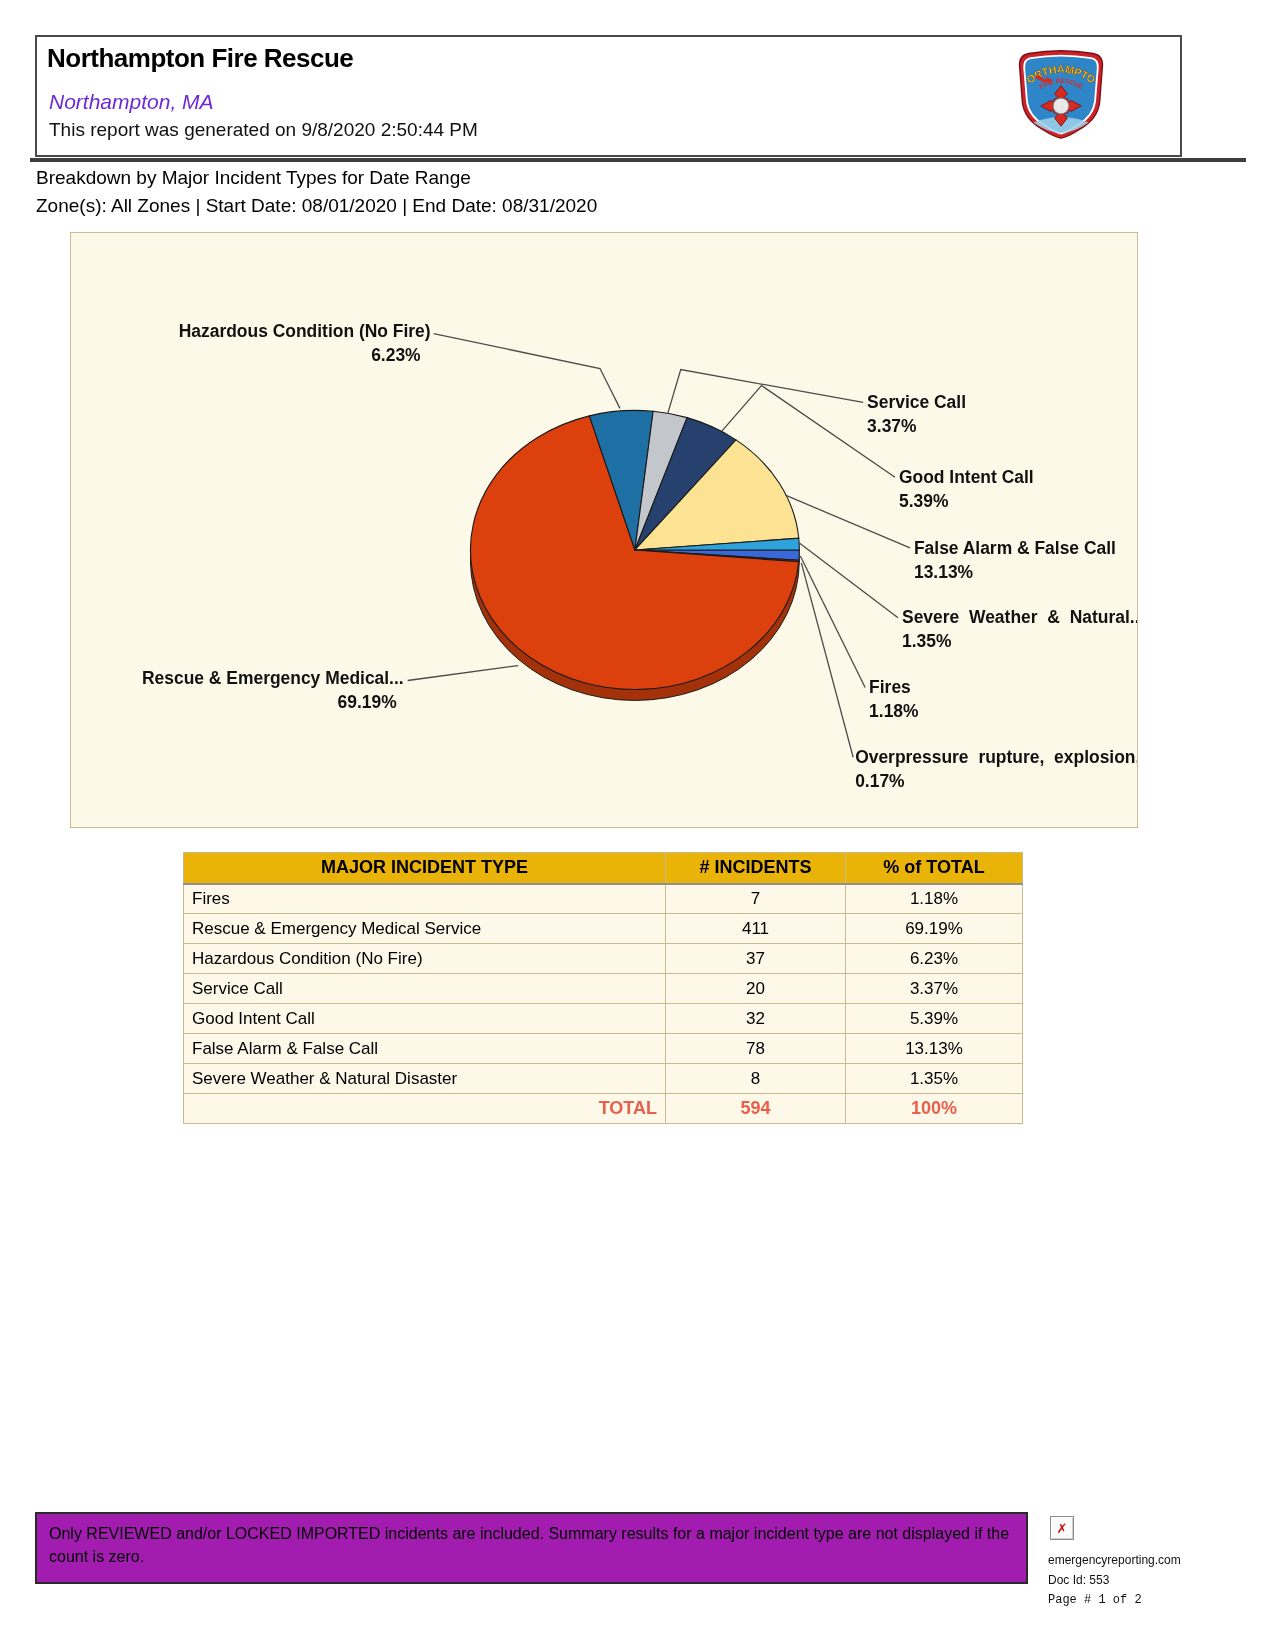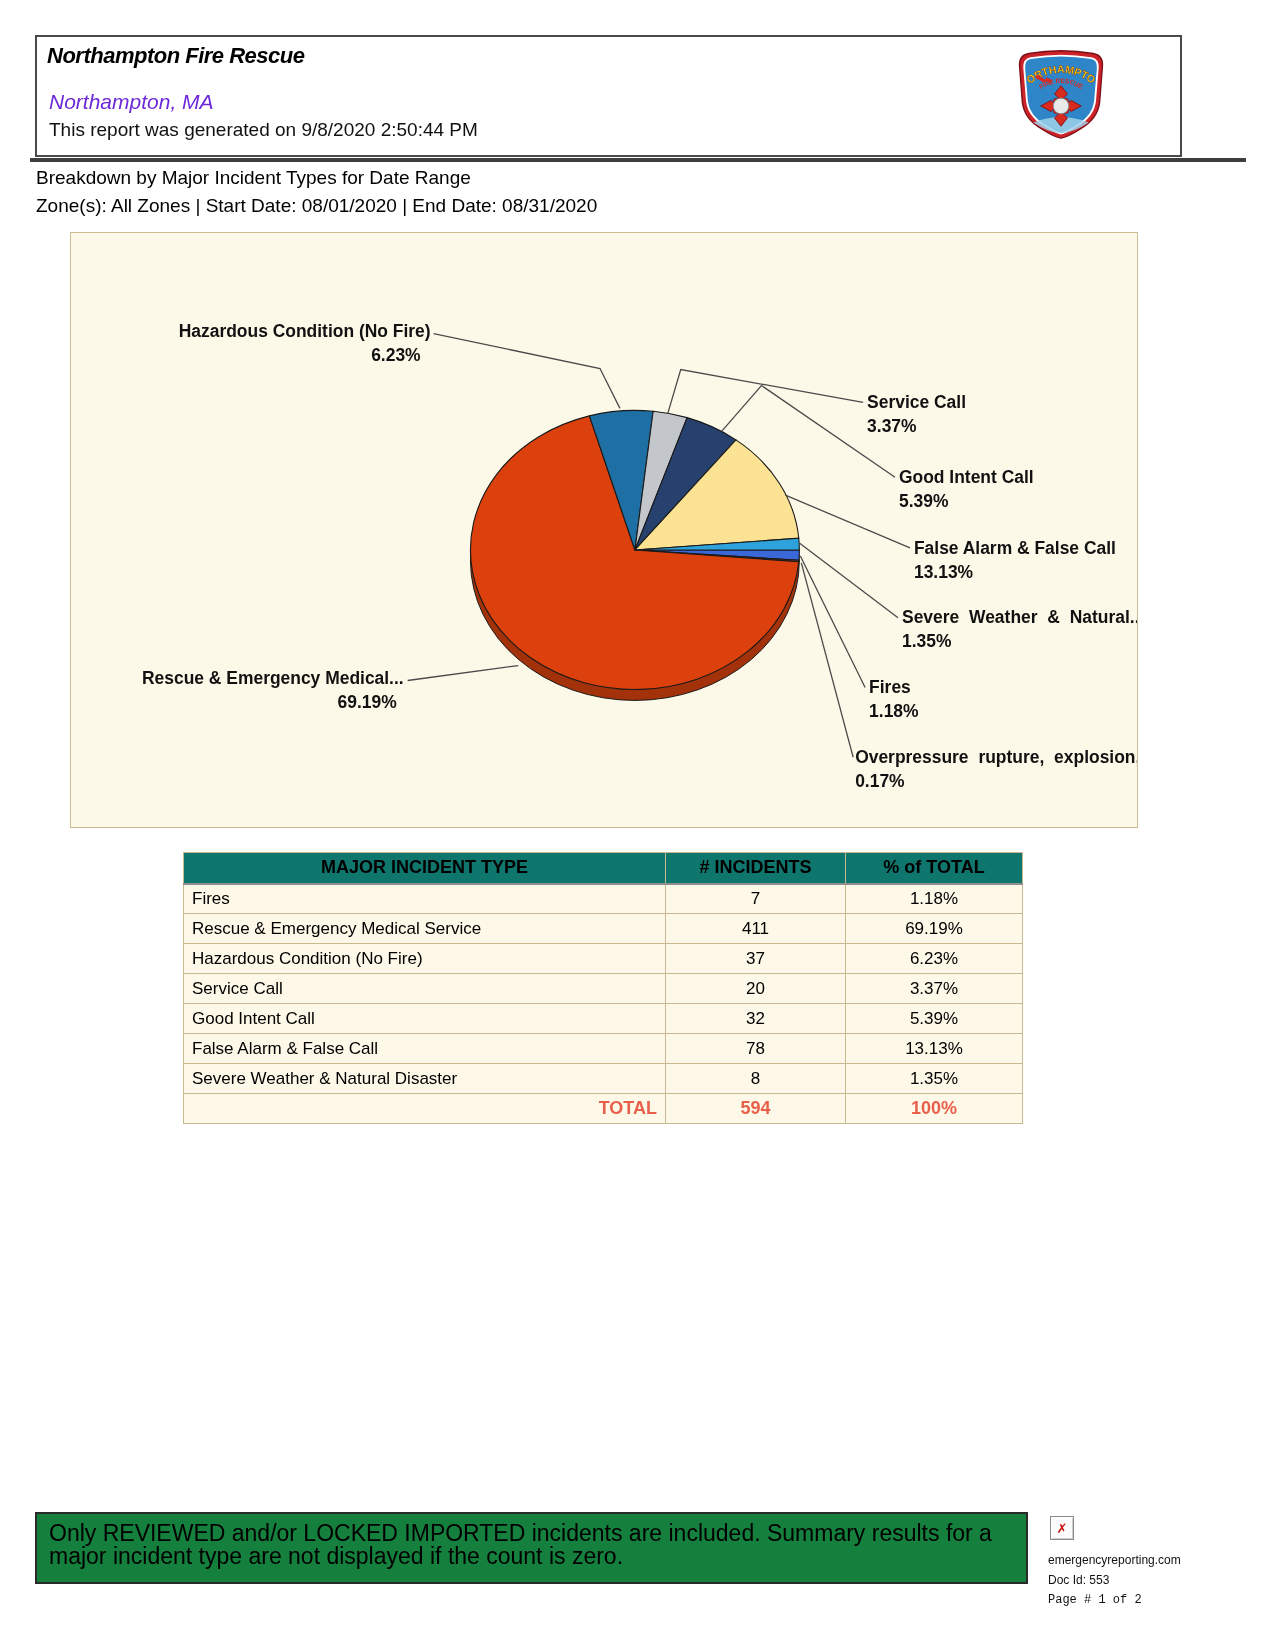--- a/index.html
+++ b/index.html
@@ -2,21 +2,21 @@
 <html><head>
 <meta charset="utf-8">
 <style>
   html,body{margin:0;padding:0;background:#ffffff;}
   .page{position:relative;width:1275px;height:1650px;background:#fff;
         font-family:"Liberation Sans","DejaVu Sans",sans-serif;color:#000;overflow:hidden;}
 
   
   .header-box{position:absolute;left:35px;top:35px;width:1147px;height:122px;
               border:2px solid #4a4a4a;box-sizing:border-box;background:#fff;}
-  .dept-title{position:absolute;left:10px;top:6px;font-size:22px;font-weight:bold;letter-spacing:-0.5px;font-style:italic;}
+  .dept-title{position:absolute;left:10px;top:6px;font-size:26px;font-weight:bold;letter-spacing:-0.5px;}
   .dept-loc{position:absolute;left:12px;top:53px;font-size:21px;font-style:italic;color:#6d28d9;}
   .gen-line{position:absolute;left:12px;top:82px;font-size:19px;color:#111;}
   .logo-wrap{position:absolute;left:978px;top:10px;width:92px;height:94px;}
 
   .heavy-rule{position:absolute;left:30px;top:158px;width:1216px;height:4px;background:#3f3f3f;}
 
   .report-heading{position:absolute;left:36px;top:167px;font-size:19px;font-weight:normal;}
   .report-filters{position:absolute;left:36px;top:195px;font-size:19px;}
 
   
@@ -25,31 +25,31 @@
   .chart-box svg{display:block;width:100%;height:100%;}
   .callout{font-family:"Liberation Sans","DejaVu Sans",sans-serif;font-size:17.5px;font-weight:bold;fill:#111;}
   .callout.wide{word-spacing:5px;}
   .leader{fill:none;stroke:#4a4a4a;stroke-width:1.3;}
 
   
   .incident-table{position:absolute;left:183px;top:852px;width:839px;border-collapse:collapse;
                   table-layout:fixed;font-size:17px;}
   .incident-table th,.incident-table td{border:1.5px solid #C9B98E;box-sizing:border-box;
                   padding:2px 8px;height:30px;vertical-align:middle;background:#FDF8E7;}
-  .incident-table thead th{background:#0f766e;font-size:18px;font-weight:bold;text-align:center;
+  .incident-table thead th{background:#eab308;font-size:18px;font-weight:bold;text-align:center;
                   border-bottom:2.5px solid #8f8f8f;height:31px;}
   .col-type{width:482px;text-align:left;}
   .col-num{width:180px;text-align:center;}
   .col-pct{width:177px;text-align:center;}
   .total-row td{font-weight:bold;color:#E8604C;font-size:18px;}
   .total-label{text-align:right;padding-right:14px;margin-left:48px;}
 
   
   .footer-note{position:absolute;left:35px;top:1512px;width:993px;height:72px;box-sizing:border-box;
-               border:2px solid #2a2a2a;background:#15803d;padding:8px 12px;font-size:23px;line-height:23px;}
+               border:2px solid #2a2a2a;background:#a21caf;padding:8px 12px;font-size:16px;line-height:23px;}
   .broken-img{position:absolute;left:1050px;top:1516px;width:22px;height:22px;background:#fbfbfb;
               border:1px solid #8a8a8a;box-shadow:inset 1px 1px 0 #fff,inset -1px -1px 0 #cfcfcf;
               display:flex;align-items:center;justify-content:center;
               color:#cc1111;font-size:13px;font-weight:bold;line-height:1;}
   .meta-line{position:absolute;left:1048px;font-size:12px;color:#111;}
   .meta-site{top:1553px;}
   .meta-doc{top:1573px;}
   .meta-page{top:1593px;font-family:Liberation Mono, monospace;}
 </style>
 </head>

